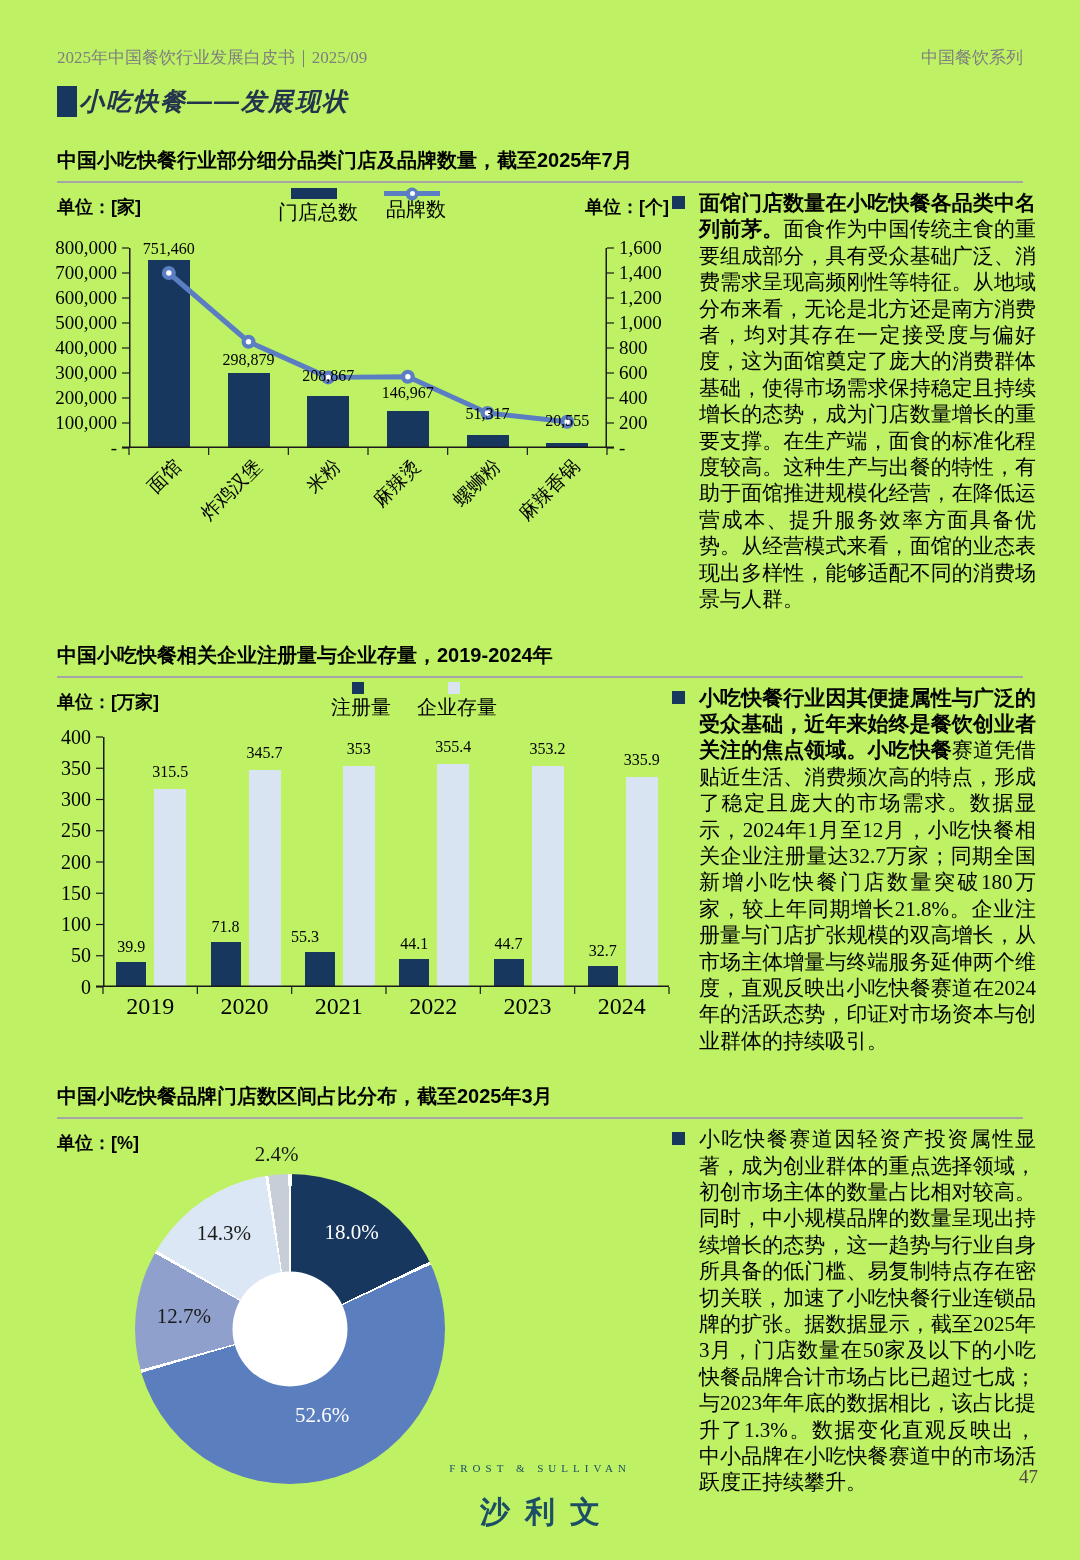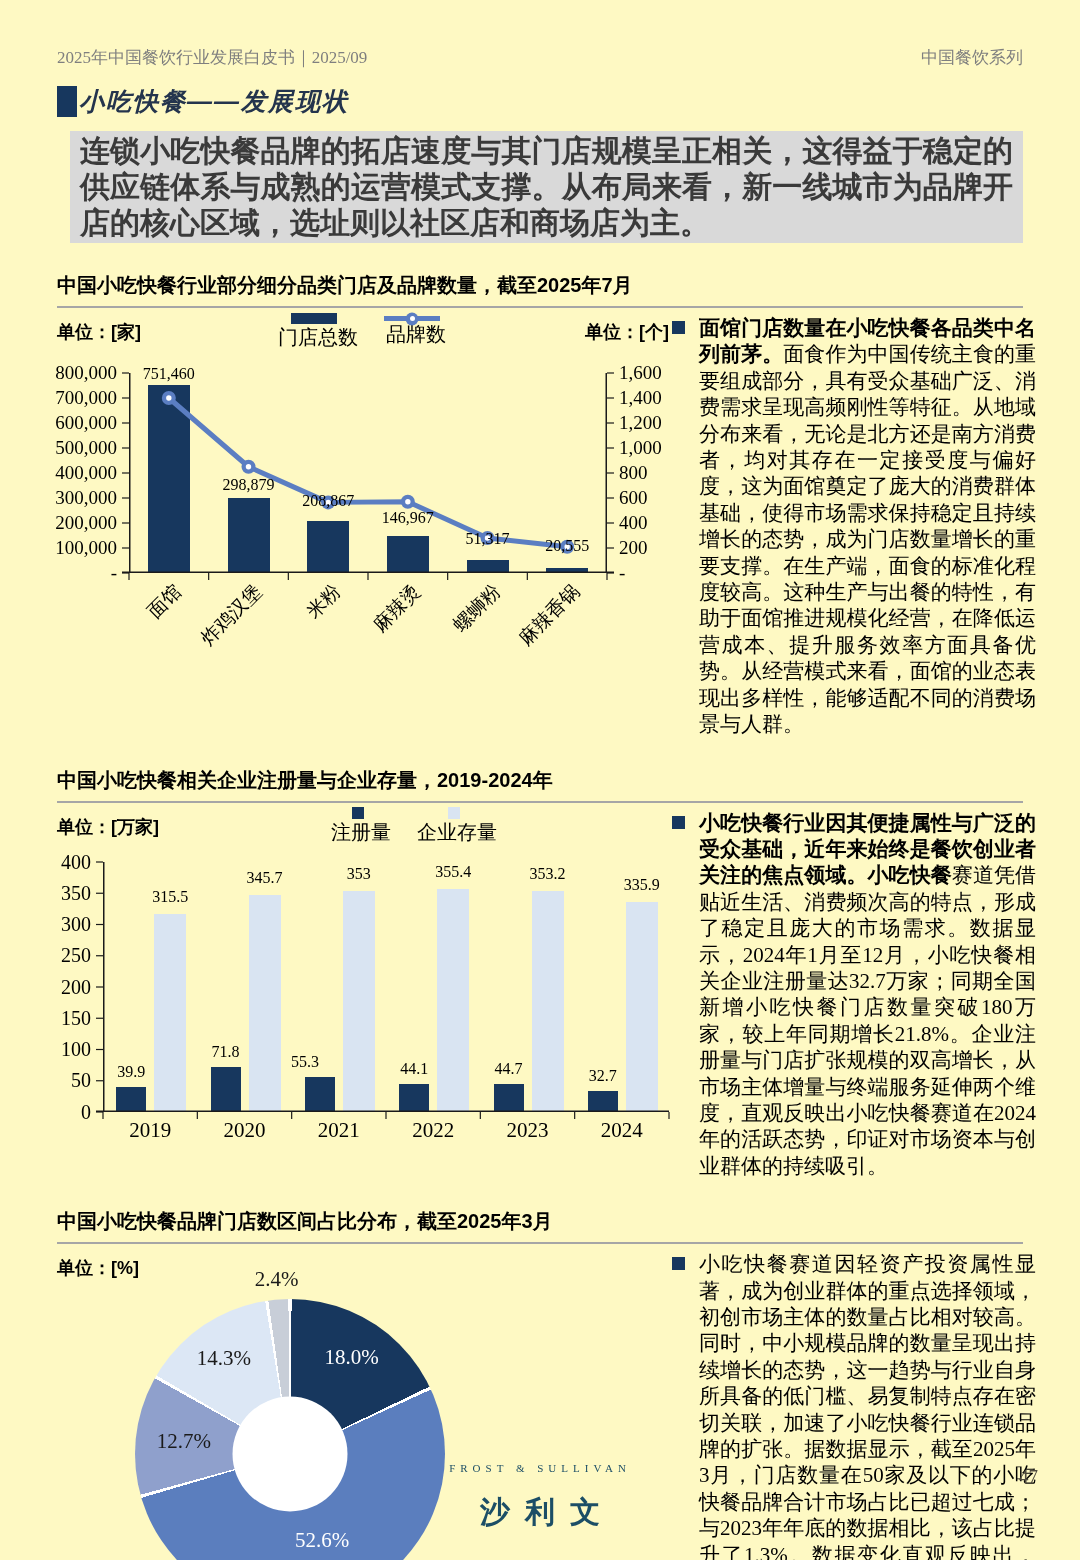--- a/index.html
+++ b/index.html
@@ -1,16 +1,16 @@
 <!DOCTYPE html>
 <html><head>
 <meta charset="utf-8">
 <style>
   html,body{margin:0;padding:0;background:#fff;}
-  .page{position:relative;width:1080px;height:1560px;background:#fef9c3;overflow:hidden;
+  .page{position:relative;width:1080px;height:1560px;background:#bef264;overflow:hidden;
         font-family:"Liberation Serif","DejaVu Serif",serif;color:#000;
         padding:0 57px;box-sizing:border-box;}
   .hdr{display:flex;justify-content:space-between;padding-top:46px;font-size:17px;color:#7F7F7F;}
   .title-row{display:flex;align-items:center;margin-top:16px;}
   .title-sq{width:20px;height:31px;background:#17375E;flex:none;}
   .h1{margin-left:2px;font-family:"Liberation Sans","DejaVu Sans",sans-serif;
       font-weight:bold;font-size:25px;color:#24344D;letter-spacing:2px;font-style:italic;}
   .highlight{margin-top:13px;margin-left:13px;background:#D9D9D9;padding:2px 10px;
       font-family:"Liberation Sans","DejaVu Sans",sans-serif;font-weight:bold;
       font-size:30px;line-height:36px;color:#3A3A3A;text-align:justify;}
@@ -45,21 +45,21 @@
   .ytick.left{right:12px;}
   .ytick.right{left:12px;}
   .plot{position:relative;flex:1;}
   .c1bar{position:absolute;bottom:0;width:42px;}
   .c2bar{position:absolute;bottom:0;}
   .c1val,.c2val{position:absolute;transform:translateX(-50%);font-size:16px;white-space:nowrap;z-index:3;}
   .c1x{position:relative;height:80px;margin-left:72px;margin-right:62px;font-size:19px;}
   .c1xo{position:absolute;top:6px;width:0;}
   .rot{position:absolute;right:0;top:0;white-space:nowrap;
       transform:rotate(-45deg);transform-origin:100% 0;}
-  .c2x{position:relative;height:34px;margin-left:46px;font-size:21px;}
+  .c2x{position:relative;height:34px;margin-left:46px;font-size:24px;}
   .c2x-label{position:absolute;top:6px;transform:translateX(-50%);}
   .c3body{position:relative;height:320px;margin-top:4px;}
   .donut{position:absolute;left:78px;top:14px;width:310px;height:310px;border-radius:50%;}
   .donut-hole{position:absolute;left:50%;top:50%;width:115px;height:115px;border-radius:50%;
       background:#fff;transform:translate(-50%,-50%);}
   .pie-label{position:absolute;transform:translate(-50%,-50%);font-size:21px;white-space:nowrap;z-index:2;}
   .pie-legend{position:absolute;left:484px;top:72px;font-size:20px;}
   .pie-legend-item{display:flex;align-items:center;margin-bottom:11px;}
   .pie-sq{width:11px;height:11px;margin-right:6px;flex:none;}
   .logo{position:absolute;left:0;right:0;top:1462px;text-align:center;color:#1C4E66;}
@@ -76,21 +76,20 @@
   <div class="hdr">
     <span>2025年中国餐饮行业发展白皮书｜2025/09</span>
     <span>中国餐饮系列</span>
   </div>
 
   <div class="title-row">
     <div class="title-sq"></div>
     <div class="h1">小吃快餐——发展现状</div>
   </div>
 
-  <div class="highlight">连锁小吃快餐品牌的拓店速度与其门店规模呈正相关，这得益于稳定的供应链体系与成熟的运营模式支撑。从布局来看，新一线城市为品牌开店的核心区域，选址则以社区店和商场店为主。</div>
 
   <div class="sec">
     <div class="sec-title">中国小吃快餐行业部分细分品类门店及品牌数量，截至2025年7月</div>
     <hr class="sec-rule">
     <div class="sec-body">
       <div class="chart-col">
         <div class="unit-row">
           <span>单位：[家]</span>
           <div class="leg">
             <div class="leg-item">

